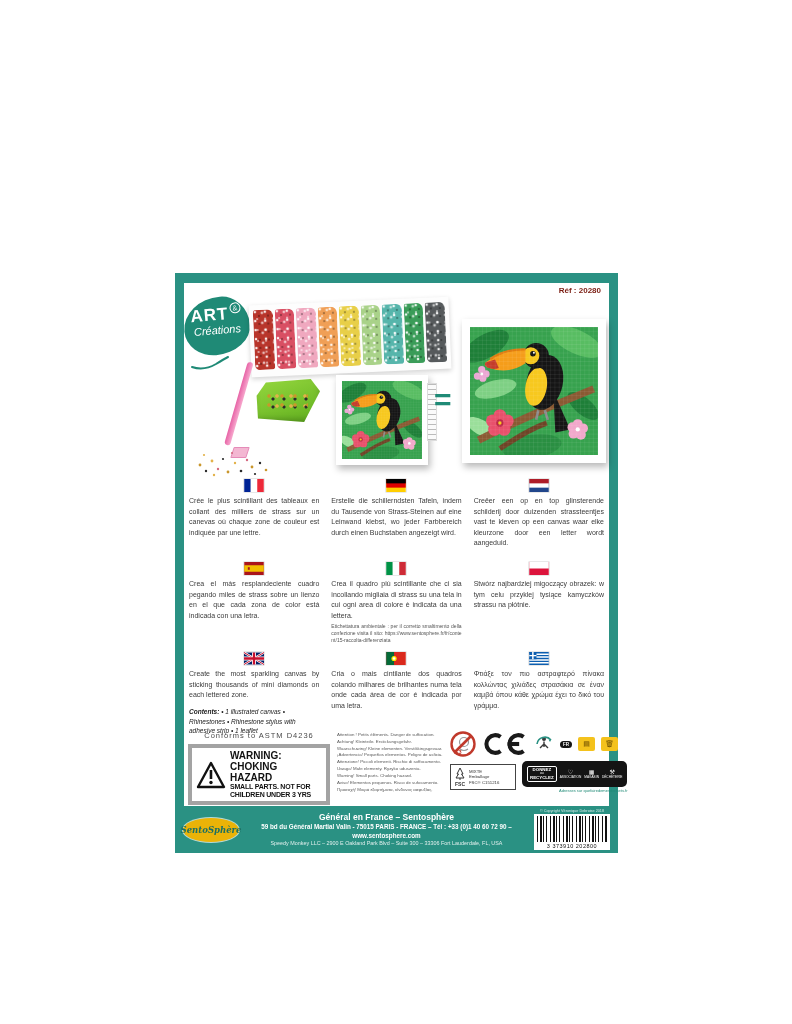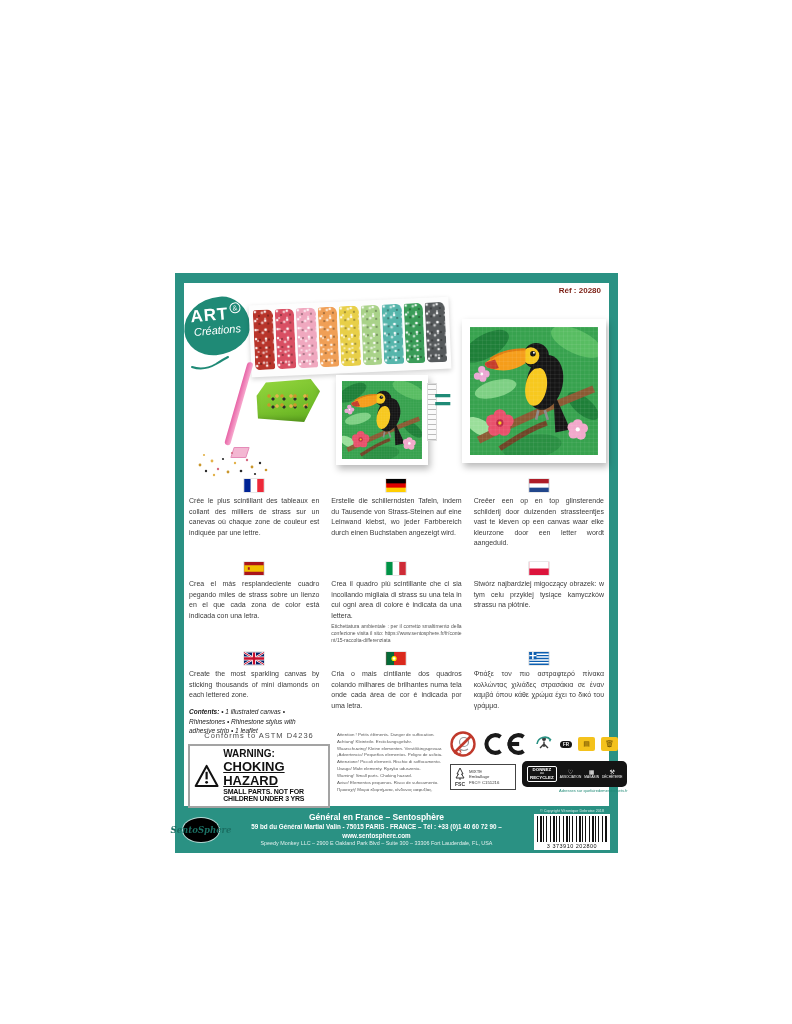--- a/index.html
+++ b/index.html
@@ -70,24 +70,24 @@
   .flag svg { width:20px; height:13px; box-shadow:0 0 0 .5px rgba(0,0,0,.18); }
   .lang-text { font-size:7px; line-height:1.5; color:#3b3b3b; text-align:justify; }
   .fine-print { font-size:5px; line-height:1.35; color:#555; margin-top:2px; text-align:justify; word-break:break-all; }
   .contents { font-size:6.5px; font-style:italic; font-weight:bold; color:#222; margin-top:6px; line-height:1.5; }
   .contents .contents-list { font-weight:normal; }
 
   
   .compliance { position:absolute; left:4px; right:4px; top:446px; display:flex; gap:7px; }
   .astm-col { width:142px; flex:none; text-align:center; }
   .astm-label { font-size:7.5px; letter-spacing:1px; color:#4a4a4a; margin:2px 0 4px;text-align:center; }
-  .warning-box { border:2px solid #a3a3a3; padding:3px 4px; display:flex; align-items:center; gap:4px; }
+  .warning-box { border:4px solid #a3a3a3; padding:3px 4px; display:flex; align-items:center; gap:4px; }
   .warn-text { text-align:left; color:#111; line-height:1.08; }
   .warn-title { font-size:10px; font-weight:800; }
-  .warn-l1 { font-size:13px; font-weight:800;text-decoration:underline; }
+  .warn-l1 { font-size:10px; font-weight:800; }
   .warn-l2, .warn-l3 { font-size:7px; font-weight:700; letter-spacing:-.2px; }
   .smallprint-col { width:106px; flex:none; font-size:4.4px; line-height:1.55; color:#5a5a5a; padding-top:3px;}
   .smallprint-col span { display:block; }
   .icons-col { flex:1; display:flex; flex-direction:column; gap:4px; padding-top:2px;}
   .icons-row { display:flex; align-items:center; gap:6px; }
   .fsc-box { border:1px solid #444; display:flex; align-items:center; gap:3px; padding:2px 3px; width:66px; height:26px; }
   .fsc-left { font-size:5px; font-weight:bold; color:#333; text-align:center; line-height:1; }
   .fsc-right { font-size:4.3px; color:#333; line-height:1.25; }
   .recycle-badge { background:#141414; border-radius:5px; display:flex; align-items:center; gap:3px; padding:3px 5px; height:26px; color:#fff; }
   .donnez-box { border:1px solid #fff; border-radius:2px; padding:1px 2px; text-align:center; line-height:1.05; }
@@ -95,21 +95,21 @@
   .donnez-box .s { font-size:3.4px; }
   .rec-item { text-align:center; line-height:1; }
   .rec-item .ric { font-size:6px; display:block; }
   .rec-item .rlb { font-size:3.2px; display:block; margin-top:1px; }
   .recycle-note { font-size:4px; color:#1f8a76; text-align:right; margin-top:1px; }
   .fr-pill { background:#141414; color:#fff; font-size:4.5px; font-weight:bold; border-radius:4px; padding:0 3px; line-height:7px; display:inline-block; }
   .yellow-ic { width:17px; height:14px; background:#f4c21c; border-radius:2px; display:inline-flex; align-items:center; justify-content:center; font-size:7px; color:#6b4d00; }
 
   
   .footer { position:absolute; left:0; right:0; bottom:0; height:47px; display:flex; align-items:center; padding:0 8px; gap:8px; color:#fff; }
-  .brand-oval { flex:none; width:36px; height:24px; background:#000000; border-radius:50%;
+  .brand-oval { flex:none; width:56px; height:24px; background:#eab308; border-radius:50%;
     box-shadow:0 0 0 1px rgba(255,255,255,.65); display:flex; align-items:center; justify-content:center; }
   .brand-name { font-family:"DejaVu Serif", serif; font-style:italic; font-size:8.5px; color:#1b6f63; font-weight:bold; }
   .footer-center { flex:1; text-align:center; line-height:1.35; }
   .footer-l1 { font-size:8.5px; font-weight:bold; }
   .footer-l2 { font-size:6.3px; font-weight:bold; }
   .footer-l3 { font-size:5.4px; opacity:.85; }
   .barcode-block { flex:none; width:76px; text-align:center; }
   .copyright { font-size:3.8px; opacity:.8; margin-bottom:1px; white-space:nowrap; }
   .barcode { background:#fff; padding:2px 3px 1px; }
   .bars { height:26px;

